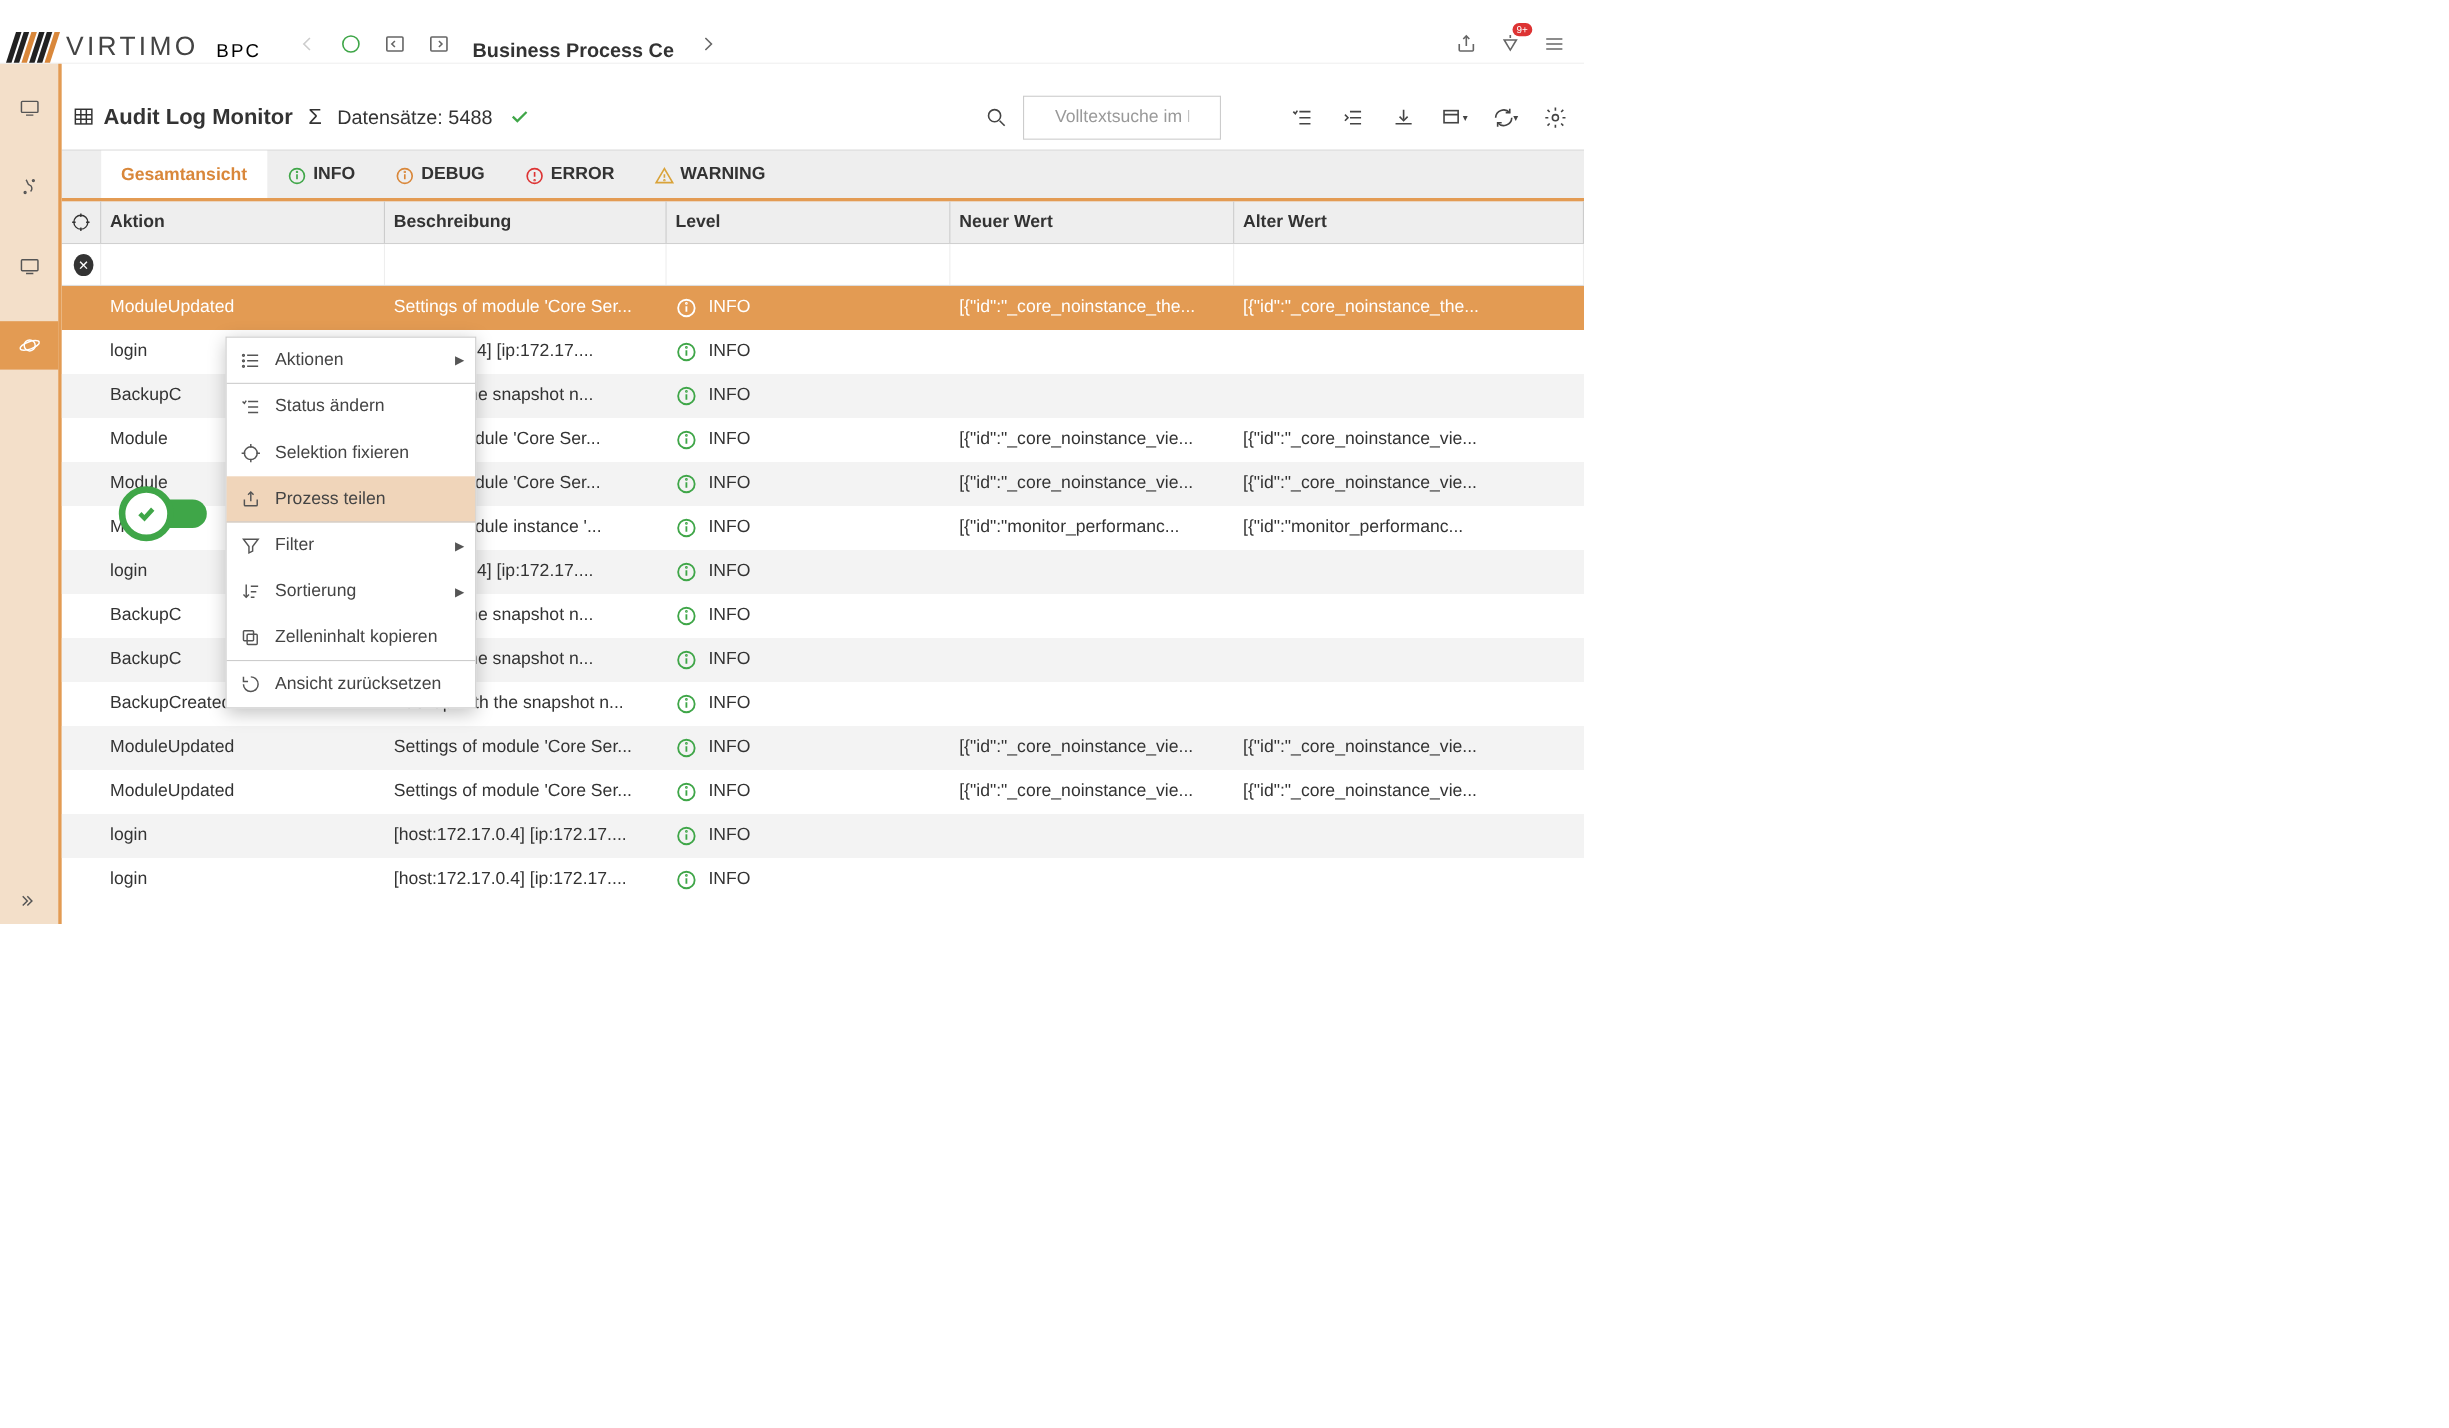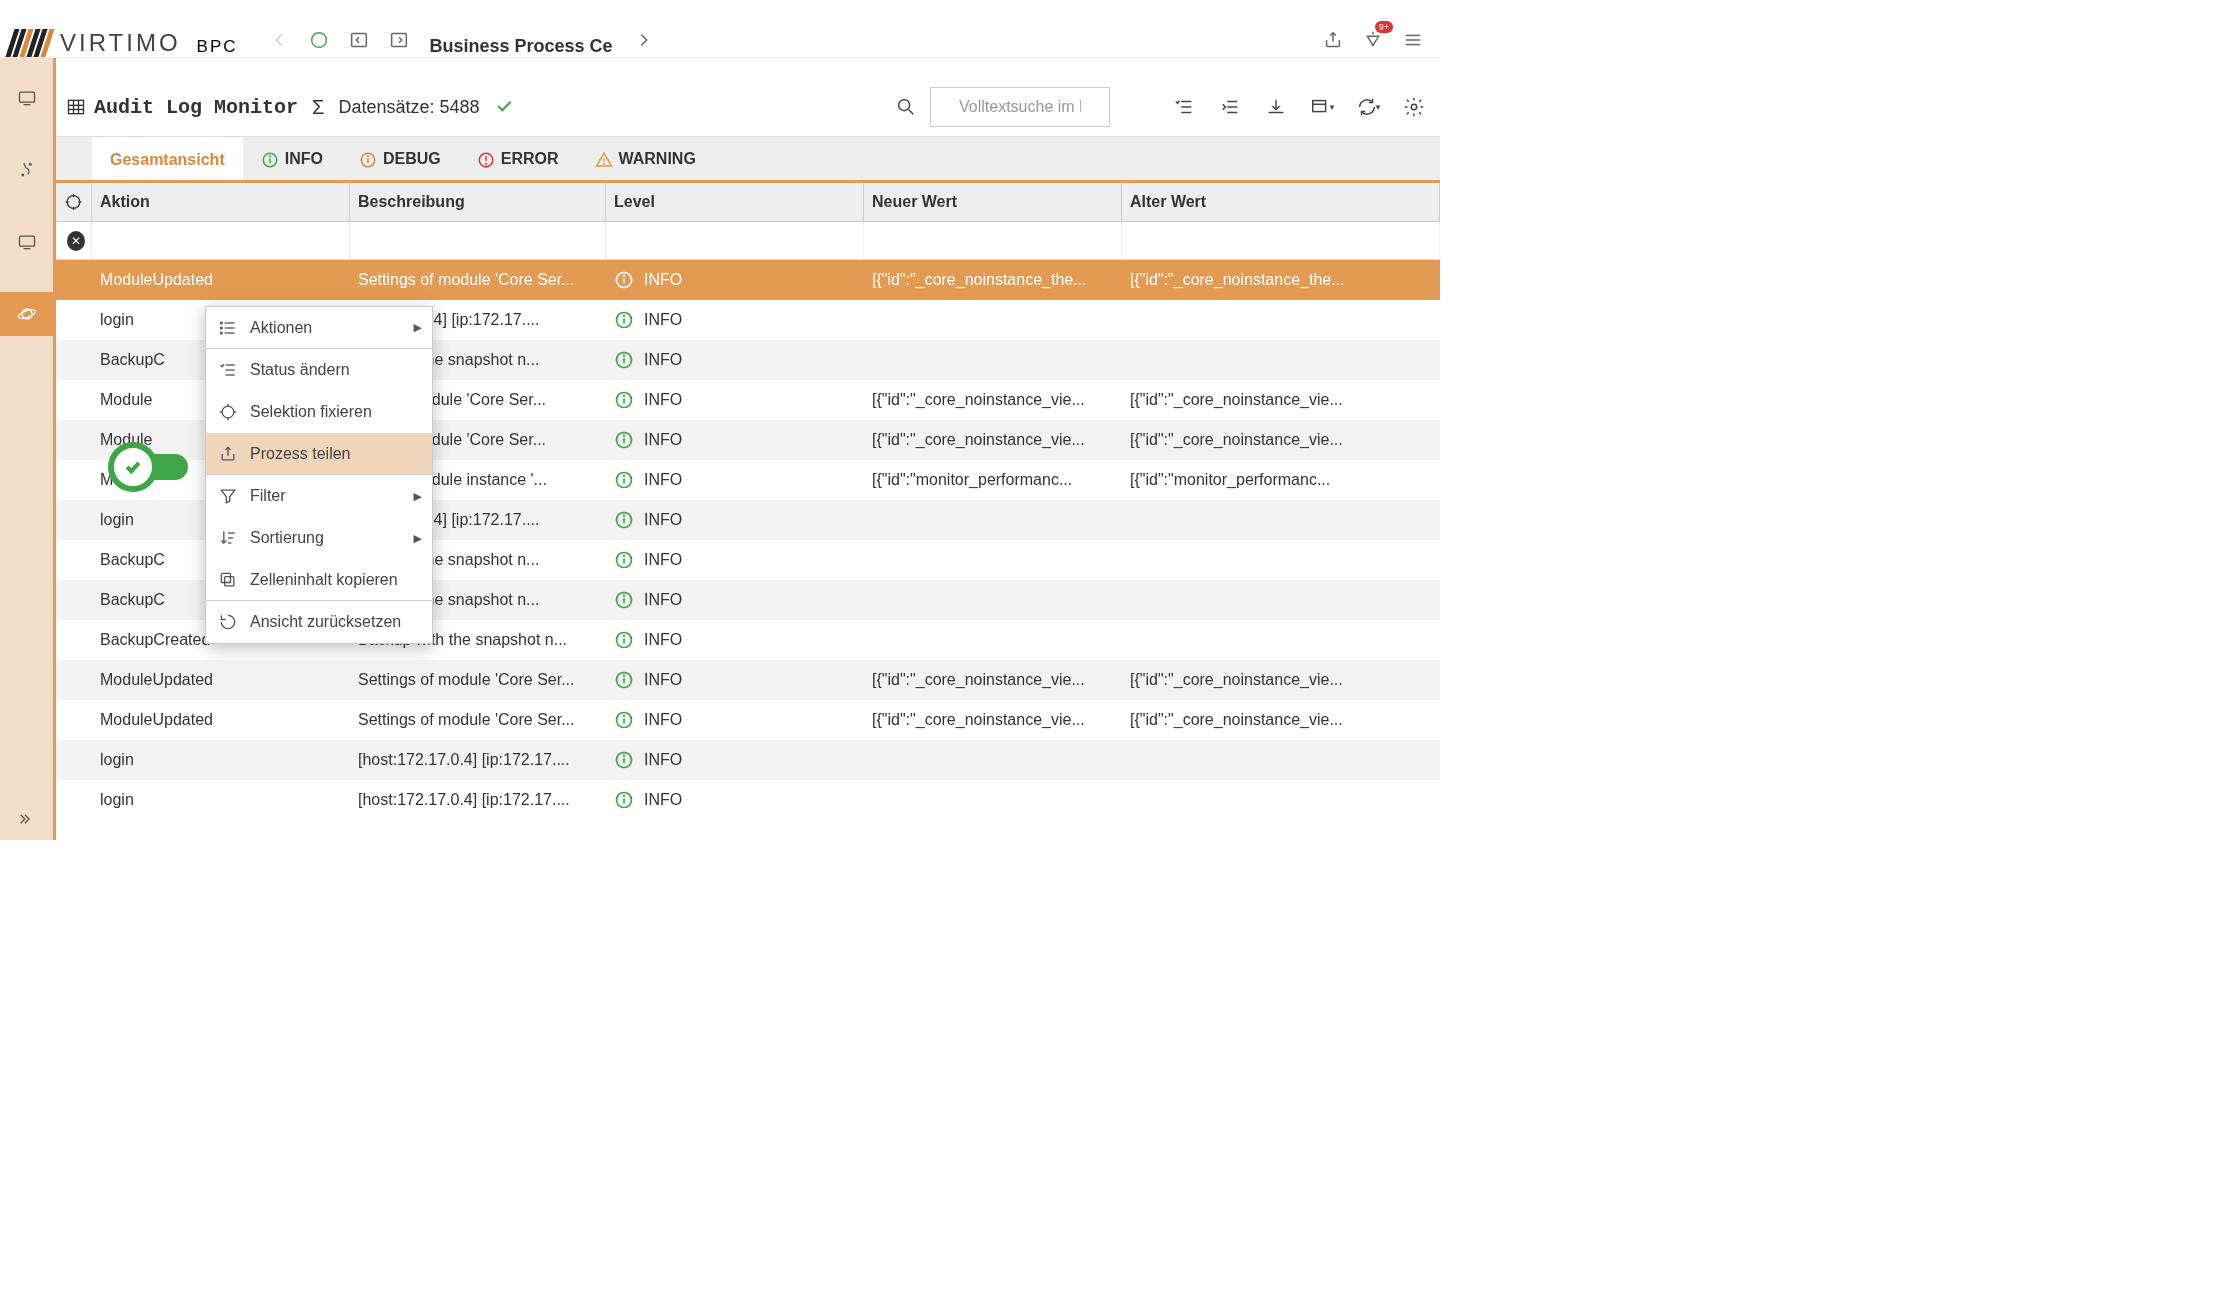--- a/index.html
+++ b/index.html
@@ -19,21 +19,21 @@
 .badge-red::after { content:"9+"; position:absolute; top:-2px; right:-3px; background:#d33; color:#fff; font-size:9px; border-radius:8px; padding:1px 4px; }
 .main-layout { display:flex; height:calc(840px - 58px); }
 .sidebar { width:56px; background:#f3dfc9; border-right: 3px solid #e39b53; display:flex; flex-direction:column; align-items:center; padding-top:18px; gap:28px; position:relative; }
 .sidebar-item { width:100%; height:44px; display:flex; align-items:center; justify-content:center; color:#555; cursor:pointer; }
 .sidebar-item.active { background:#e39b53; color:#fff; }
 .sidebar svg { stroke:currentColor; fill:none; stroke-width:1.6; }
 .sidebar-expand { position:absolute; bottom:8px; left:14px; color:#555; }
 .content { flex:1; display:flex; flex-direction:column; background:#fff; }
 .content-gap { height:20px; }
 .content-header { height:58px; display:flex; align-items:center; padding:0 10px; gap:14px; }
-.ch-title { font-size:20px; font-weight:700; display:flex; align-items:center; gap:8px;font-family:Liberation Mono, monospace; }
+.ch-title { font-size:20px; font-weight:700; display:flex; gap:8px; }
 .ch-sigma { font-size:20px; font-weight:400; }
 .ch-count { font-size:18px; font-weight:400; }
 .ch-check { color:#3fa648; }
 .search-wrap { display:flex; align-items:center; gap:8px; }
 .search-input { height:40px; width:180px; border:1px solid #ccc; padding:0 28px; font-size:16px; color:#555;text-align:center; }
 .search-input::placeholder { color:#999; }
 .hdr-ic { width:32px; height:32px; display:flex; align-items:center; justify-content:center; color:#444; cursor:pointer; }
 .hdr-ic svg { stroke:currentColor; fill:none; stroke-width:1.6; }
 .tabs-row { background:#eee; height:44px; display:flex; align-items:stretch; border-top:1px solid #ddd;padding-left:36px; }
 .tab { padding:0 18px; display:flex; align-items:center; gap:6px; font-weight:700; font-size:16px; cursor:pointer; }

